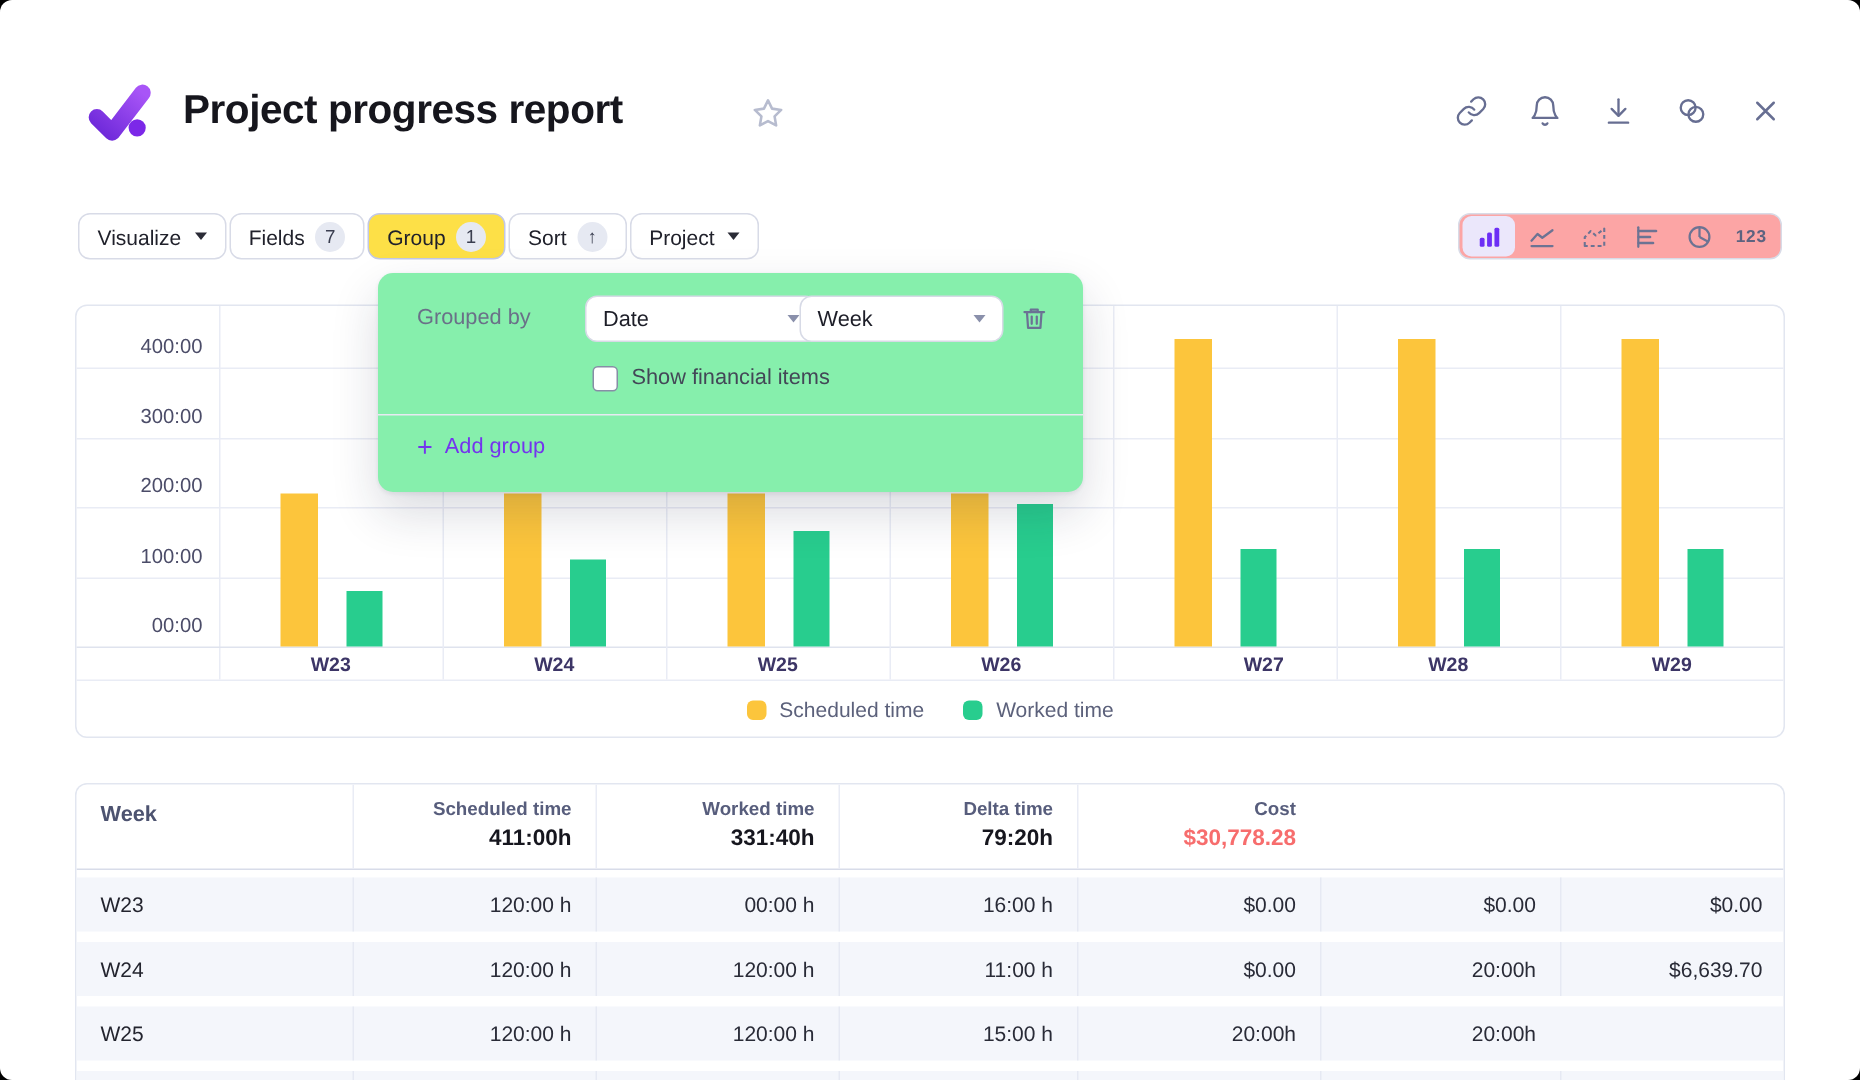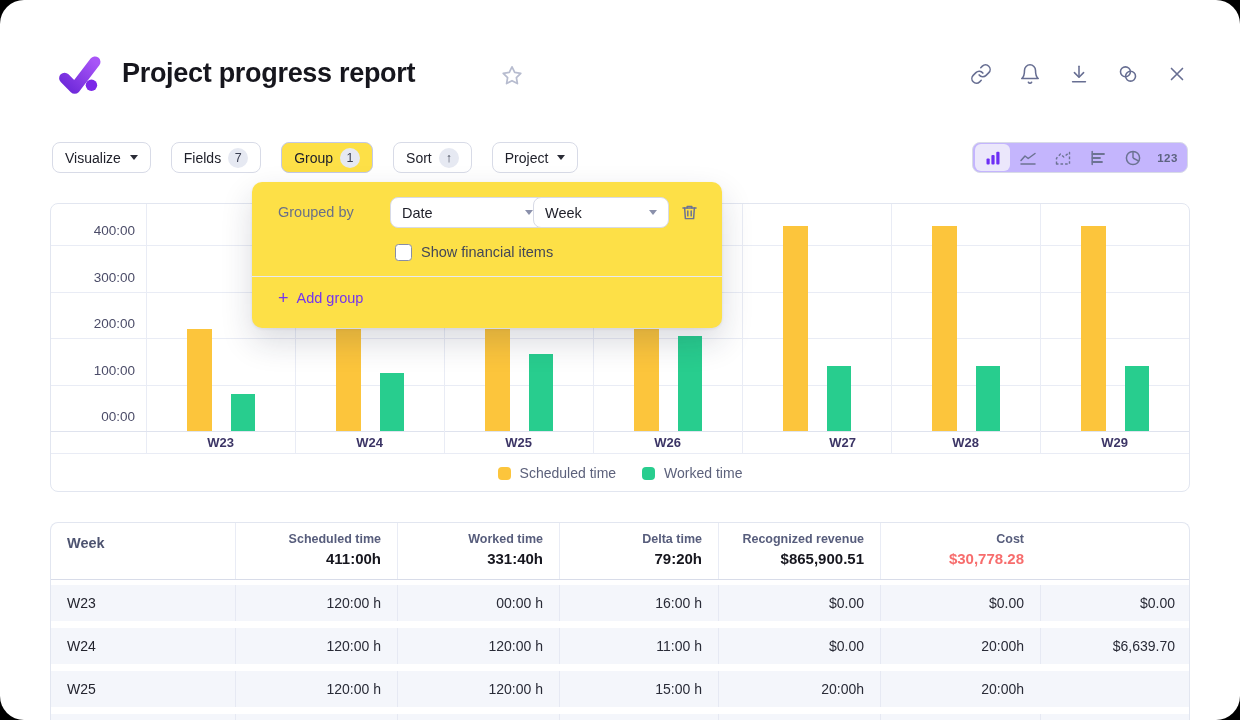--- a/index.html
+++ b/index.html
@@ -1,43 +1,43 @@
 <!DOCTYPE html>
 <html><head>
 <meta charset="utf-8">
 <style>
   html,body{margin:0;padding:0;background:#000;}
   *{box-sizing:border-box;font-family:"Liberation Sans","DejaVu Sans",sans-serif;}
-  .card{position:relative;width:1240px;height:720px;background:#fff;border-radius:24px;overflow:hidden;}
+  .card{position:relative;width:1240px;height:720px;background:#fff;border-radius:8px;overflow:hidden;}
 
   
   .hdr-logo{position:absolute;left:58px;top:56px;width:44px;height:40px;}
   .hdr-title{position:absolute;left:122px;top:58px;font-size:27px;font-weight:700;color:#16161d;letter-spacing:-.3px;}
   .hdr-star{position:absolute;left:499px;top:63px;width:26px;height:26px;cursor:pointer;}
   .hdr-actions{position:absolute;right:52px;top:63px;display:flex;gap:27px;align-items:center;}
   .hdr-actions .icon-btn{width:22px;height:22px;cursor:pointer;color:#676e92;}
 
   
-  .toolbar{position:absolute;left:52px;top:142px;display:flex;gap:20px;}
+  .toolbar{position:absolute;left:52px;top:142px;display:flex;gap:2px;}
   .tbtn{height:31px;display:inline-flex;align-items:center;gap:7px;padding:0 12px;background:#fff;
         border:1px solid #d8dbe7;border-radius:8px;font-size:14px;color:#20212b;cursor:pointer;white-space:nowrap;}
   .tbtn.active{background:#fde047;border-color:#c2c8e7;}
   .badge{min-width:20px;height:20px;padding:0 6px;border-radius:10px;background:#e6e9f2;color:#3a3e50;
          font-size:12.5px;display:inline-flex;align-items:center;justify-content:center;}
   .caret{width:0;height:0;border-left:4px solid transparent;border-right:4px solid transparent;
          border-top:5px solid #2a2b36;margin-left:2px;}
   .switcher{position:absolute;right:52px;top:142px;height:31px;display:flex;align-items:center;
-            border:1px solid #d8dbe7;border-radius:8px;background:#c4b5fd;padding:0 2px;}
+            border:1px solid #d8dbe7;border-radius:8px;background:#fca5a5;padding:0 2px;}
   .sw-cell{width:35px;height:27px;display:flex;align-items:center;justify-content:center;border-radius:6px;
            color:#6c7393;cursor:pointer;}
   .sw-cell.active{background:#ebe7fb;color:#6d2ef5;}
   .sw-123{font-size:11.5px;font-weight:600;color:#5d6380;letter-spacing:.5px;}
 
   
-  .gpanel{position:absolute;left:252px;top:182px;width:470px;height:146px;background:#fde047;border-radius:10px;
+  .gpanel{position:absolute;left:252px;top:182px;width:470px;height:146px;background:#86efac;border-radius:10px;
           box-shadow:0 1px 3px rgba(25,30,60,.08),0 14px 32px rgba(25,30,60,.16);z-index:30;}
   .gp-label{position:absolute;left:26px;top:15px;height:31px;line-height:31px;font-size:14.5px;color:#6a7088;}
   .gp-select{position:absolute;top:15px;height:31px;border:1px solid #d7dae6;border-radius:8px;background:#fff;
              display:flex;align-items:center;justify-content:space-between;padding:0 11px;font-size:14.5px;color:#1d1e28;cursor:pointer;}
   .gp-select .caret{border-top-color:#8a90ab;}
   .gp-sel-field{left:138px;width:155px;}
   .gp-sel-interval{left:281px;width:136px;}
   .gp-trash{position:absolute;left:428px;top:21px;width:19px;height:19px;color:#6b7294;cursor:pointer;}
   .gp-checkrow{position:absolute;left:143px;top:58px;height:24px;display:flex;align-items:center;gap:9px;cursor:pointer;}
   .gp-checkbox{width:17px;height:17px;border:1.5px solid #878da6;border-radius:3.5px;background:#fff;}
@@ -287,24 +287,20 @@
         </div>
         <div class="th">
           <div class="lbl">Worked time</div>
           <div class="tot">331:40h</div>
         </div>
         <div class="th">
           <div class="lbl">Delta time</div>
           <div class="tot">79:20h</div>
         </div>
         <div class="th">
-          <div class="lbl">Recognized revenue</div>
-          <div class="tot">$865,900.51</div>
-        </div>
-        <div class="th">
           <div class="lbl">Cost</div>
           <div class="tot neg">$30,778.28</div>
         </div>
       </div>
     <div id="tbody">
         <div class="tgrid trow">
           <div class="td">W23</div>
           <div class="td">120:00 h</div>
           <div class="td">00:00 h</div>
           <div class="td">16:00 h</div>

